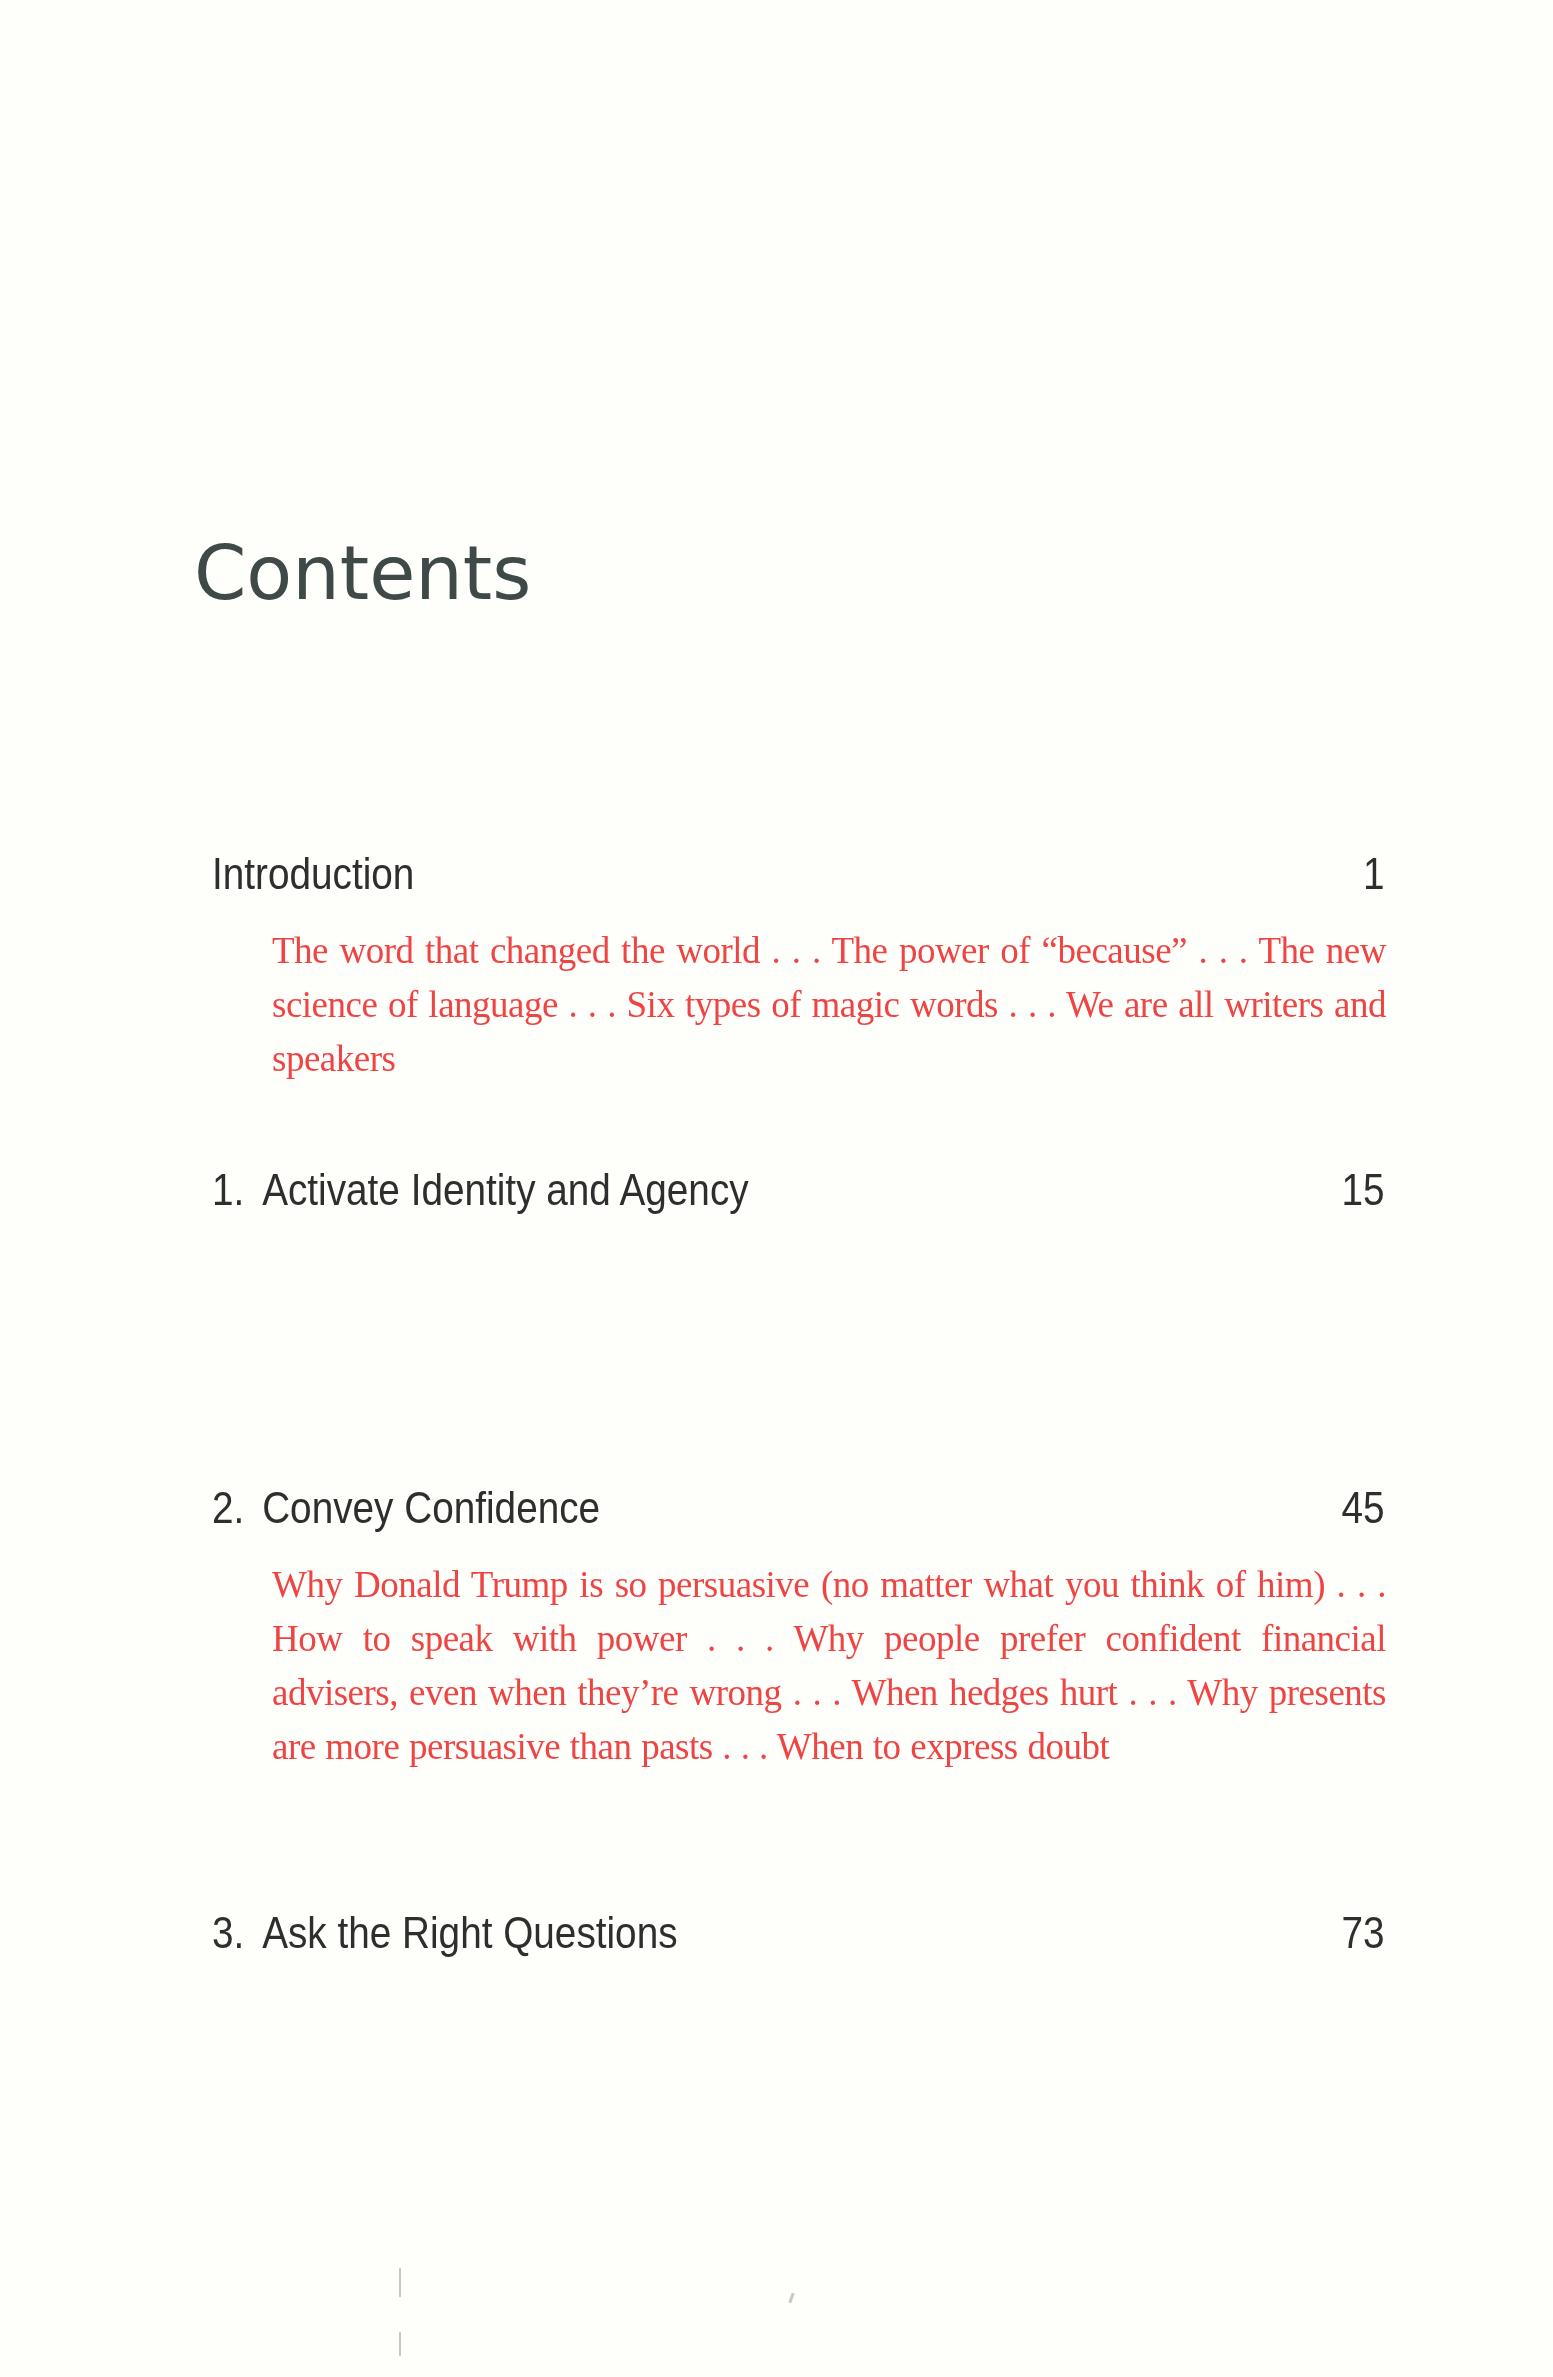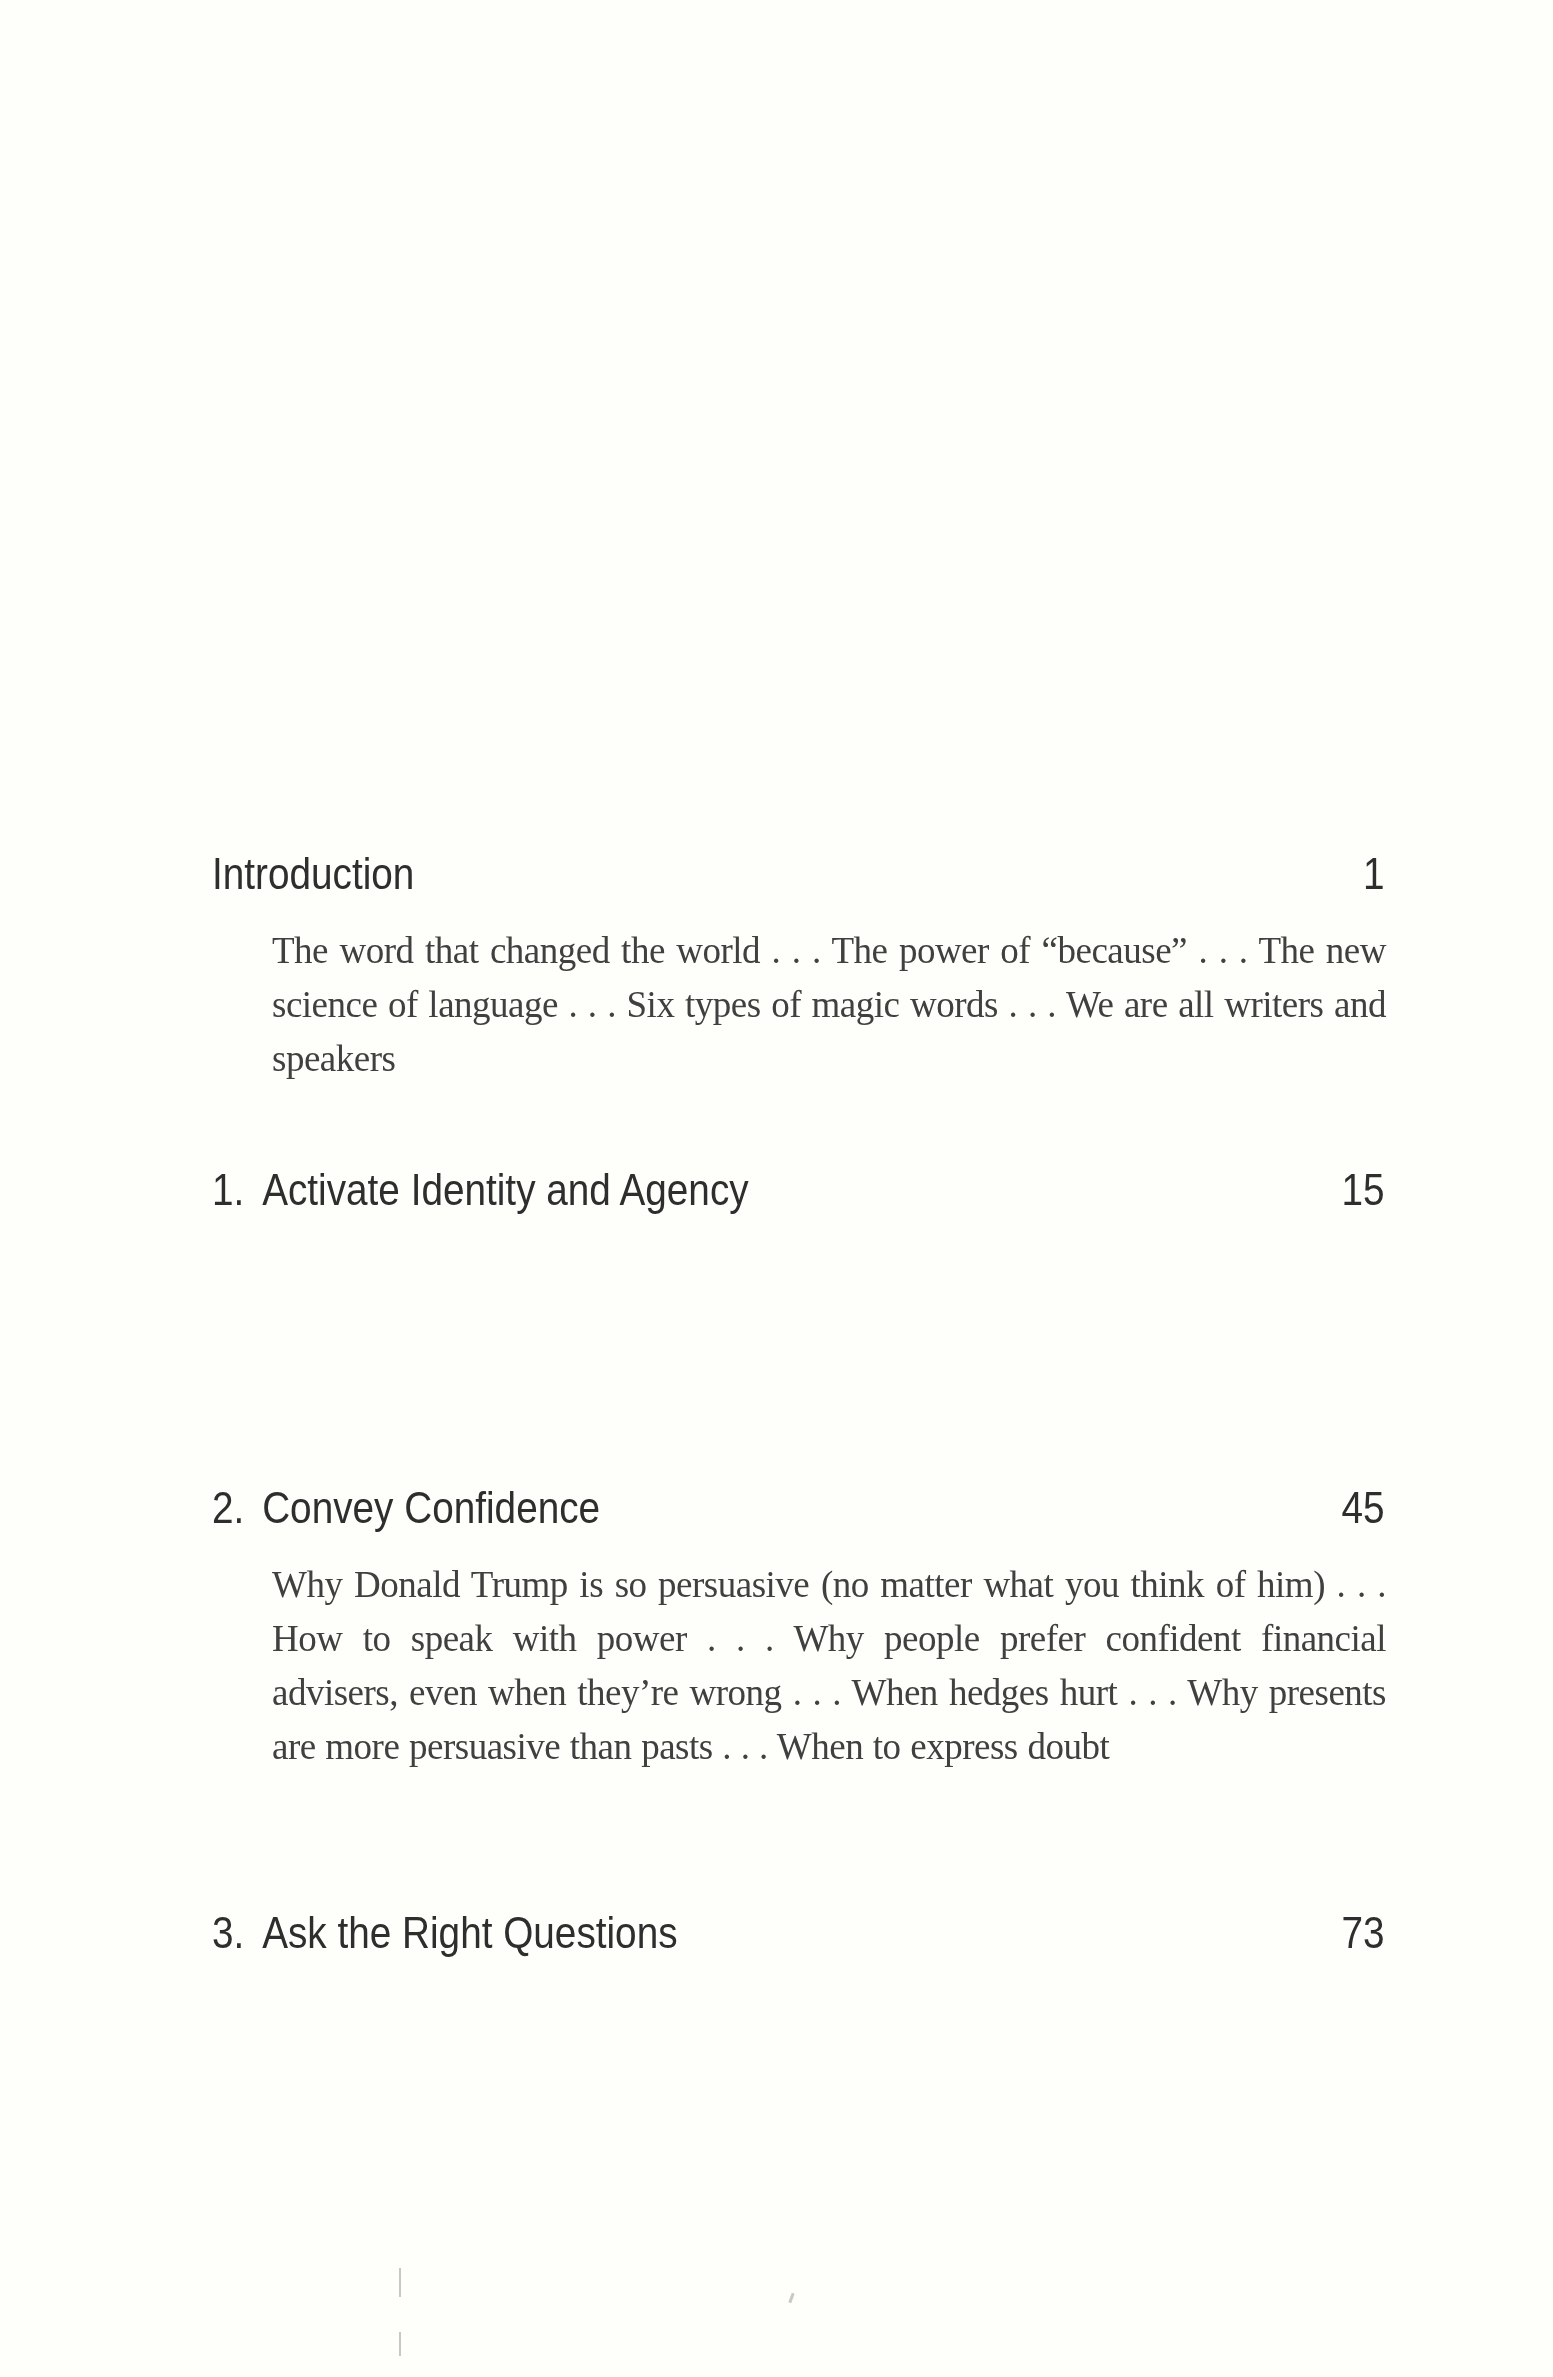--- a/index.html
+++ b/index.html
@@ -62,35 +62,36 @@
       text-align: right;
     }
     .entry-desc {
       margin: 27.5px 0 0 60px;
       width: 1114px;
       font-family: "Liberation Serif", serif;
       font-size: 37px;
       line-height: 54px;
       text-align: justify;
       text-align-last: left;
-      color: #404040;
+      color: #ef4444;
       letter-spacing: -0.5px;
       word-spacing: 0.9px;
     }
     .scan-mark {
       position: absolute;
       background: #9c9c96;
       opacity: 0.55;
     }
   </style>
 </head>
 <body>
 
 <div class="page">
 
+  <h1 class="page-title">Contents</h1>
 
   <div class="toc-entry" style="top: 852px;">
     <div class="entry-head">
       <span class="left">
         <span class="entry-title">Introduction</span>
       </span>
       <span class="entry-page">1</span>
     </div>
     <p class="entry-desc">The word that changed the world . . . The power of “because” . . . The new science of language . . . Six types of magic words . . . We are all writers and speakers</p>
   </div>

